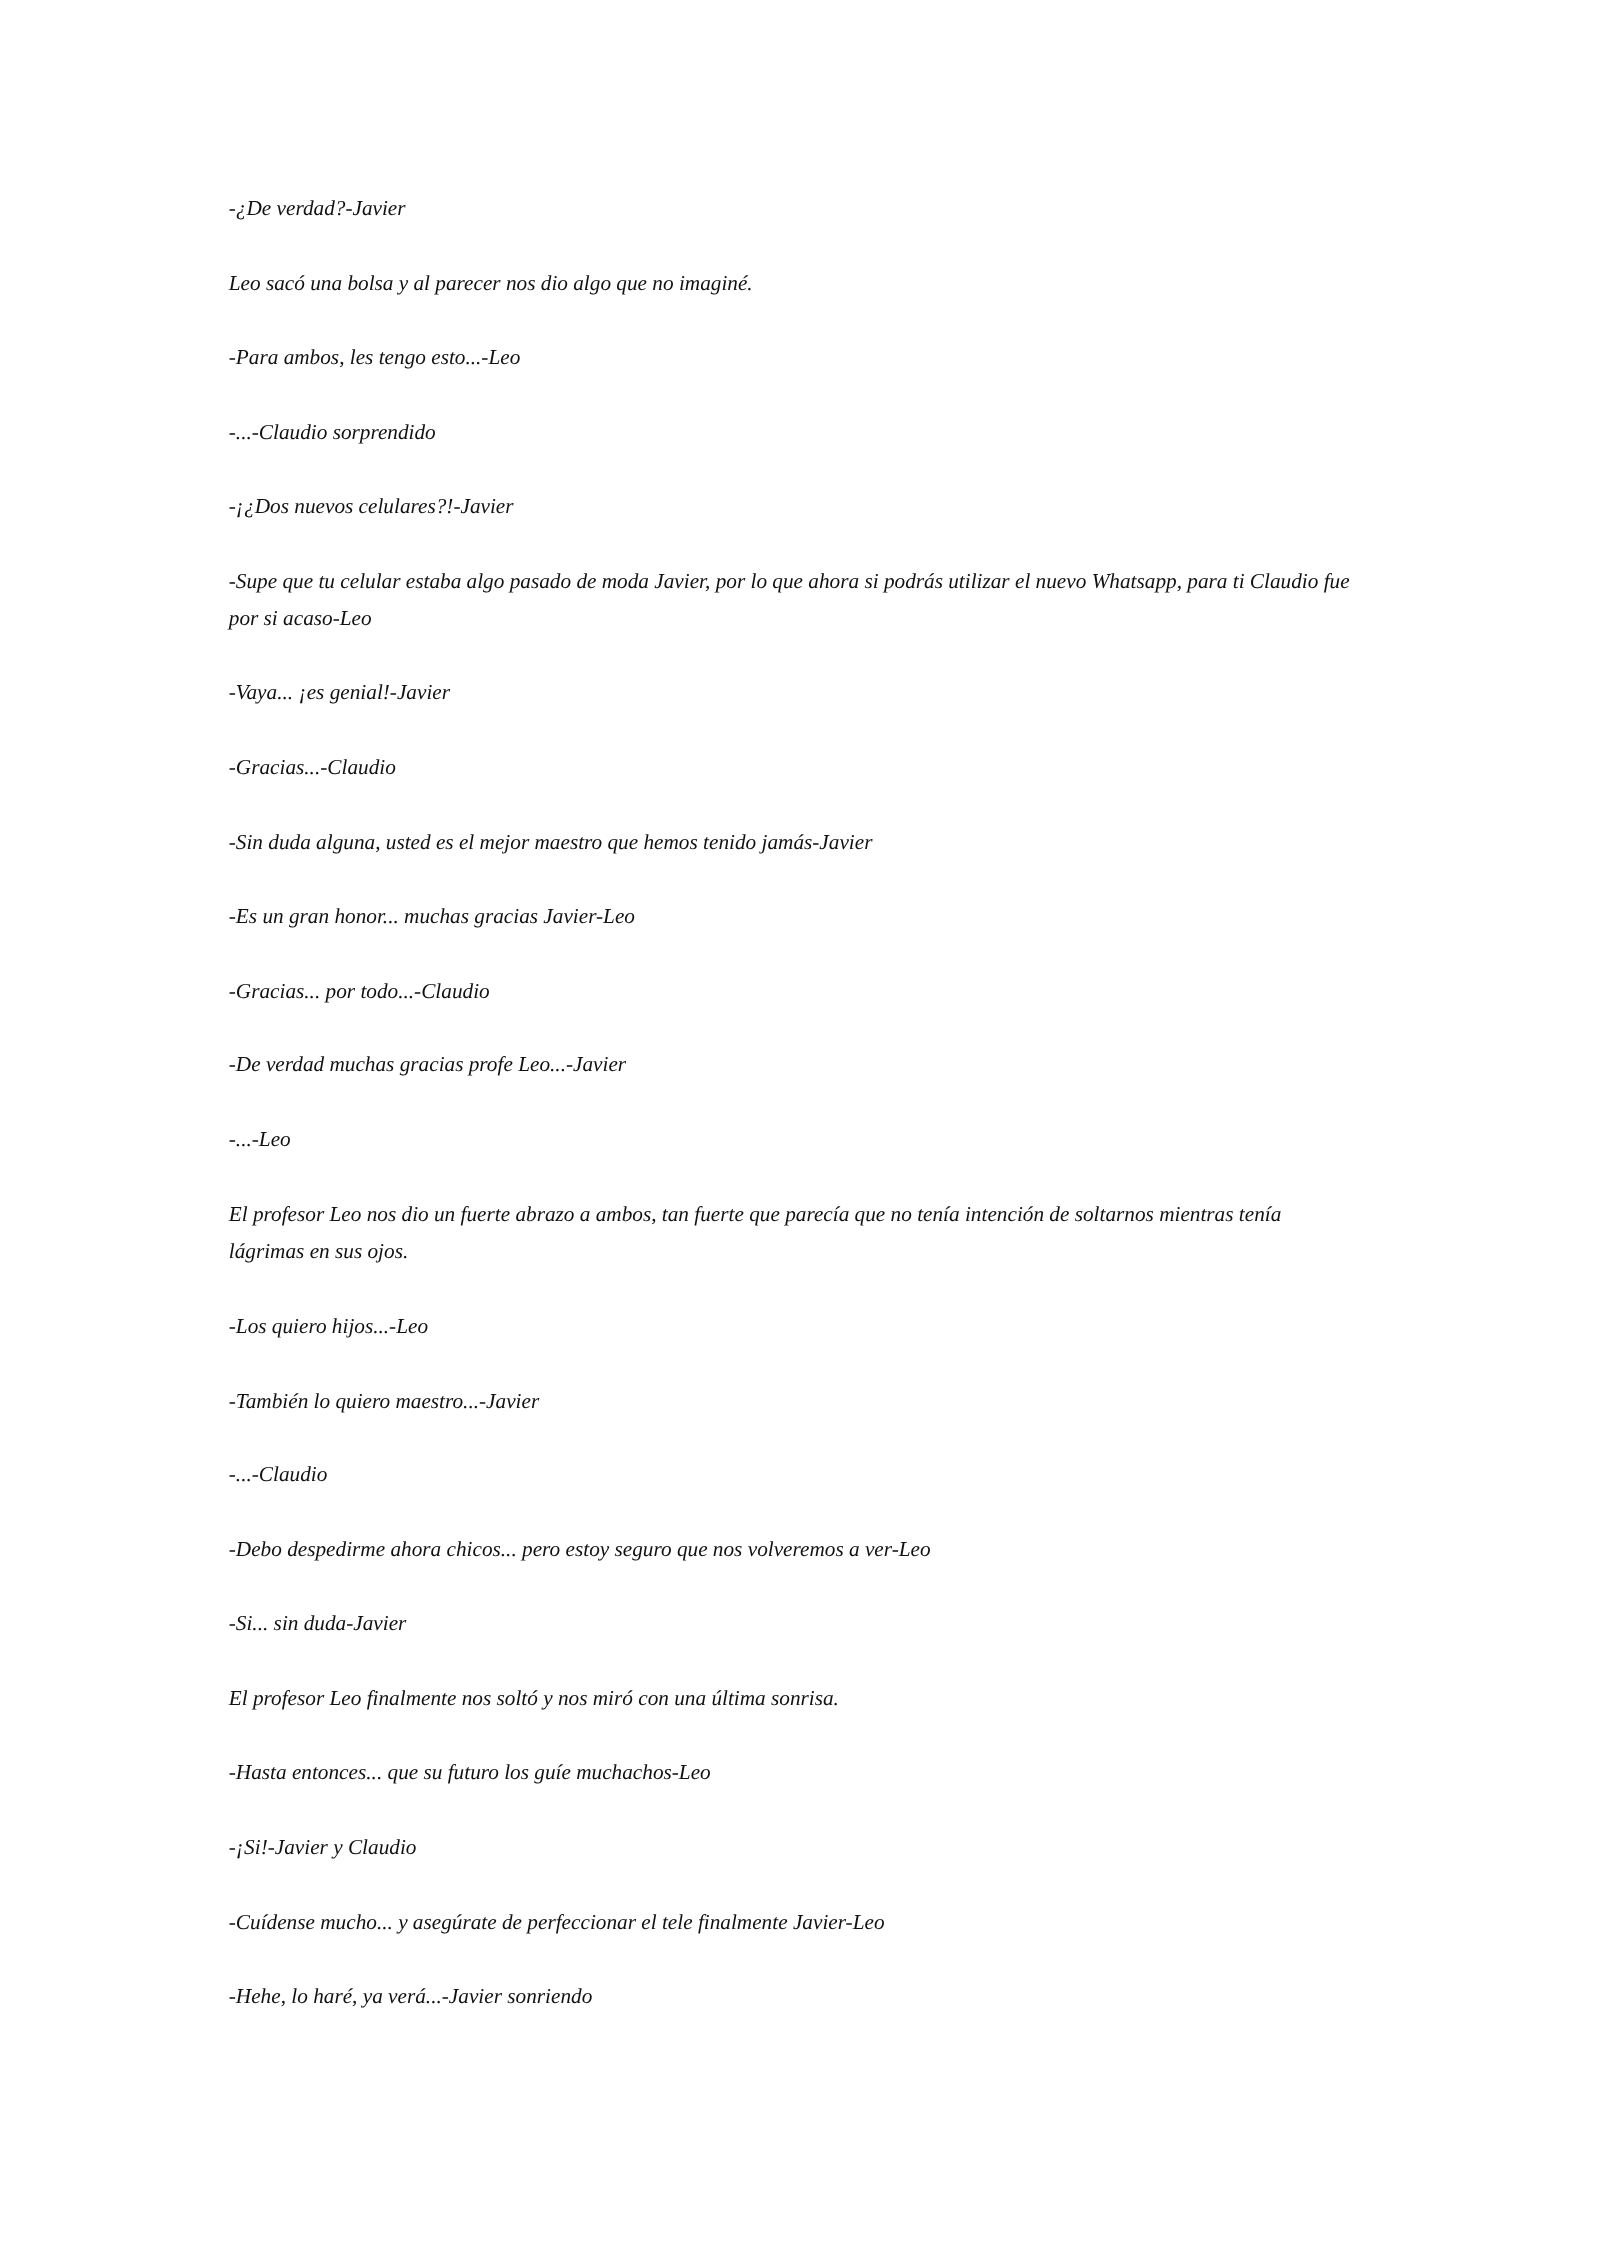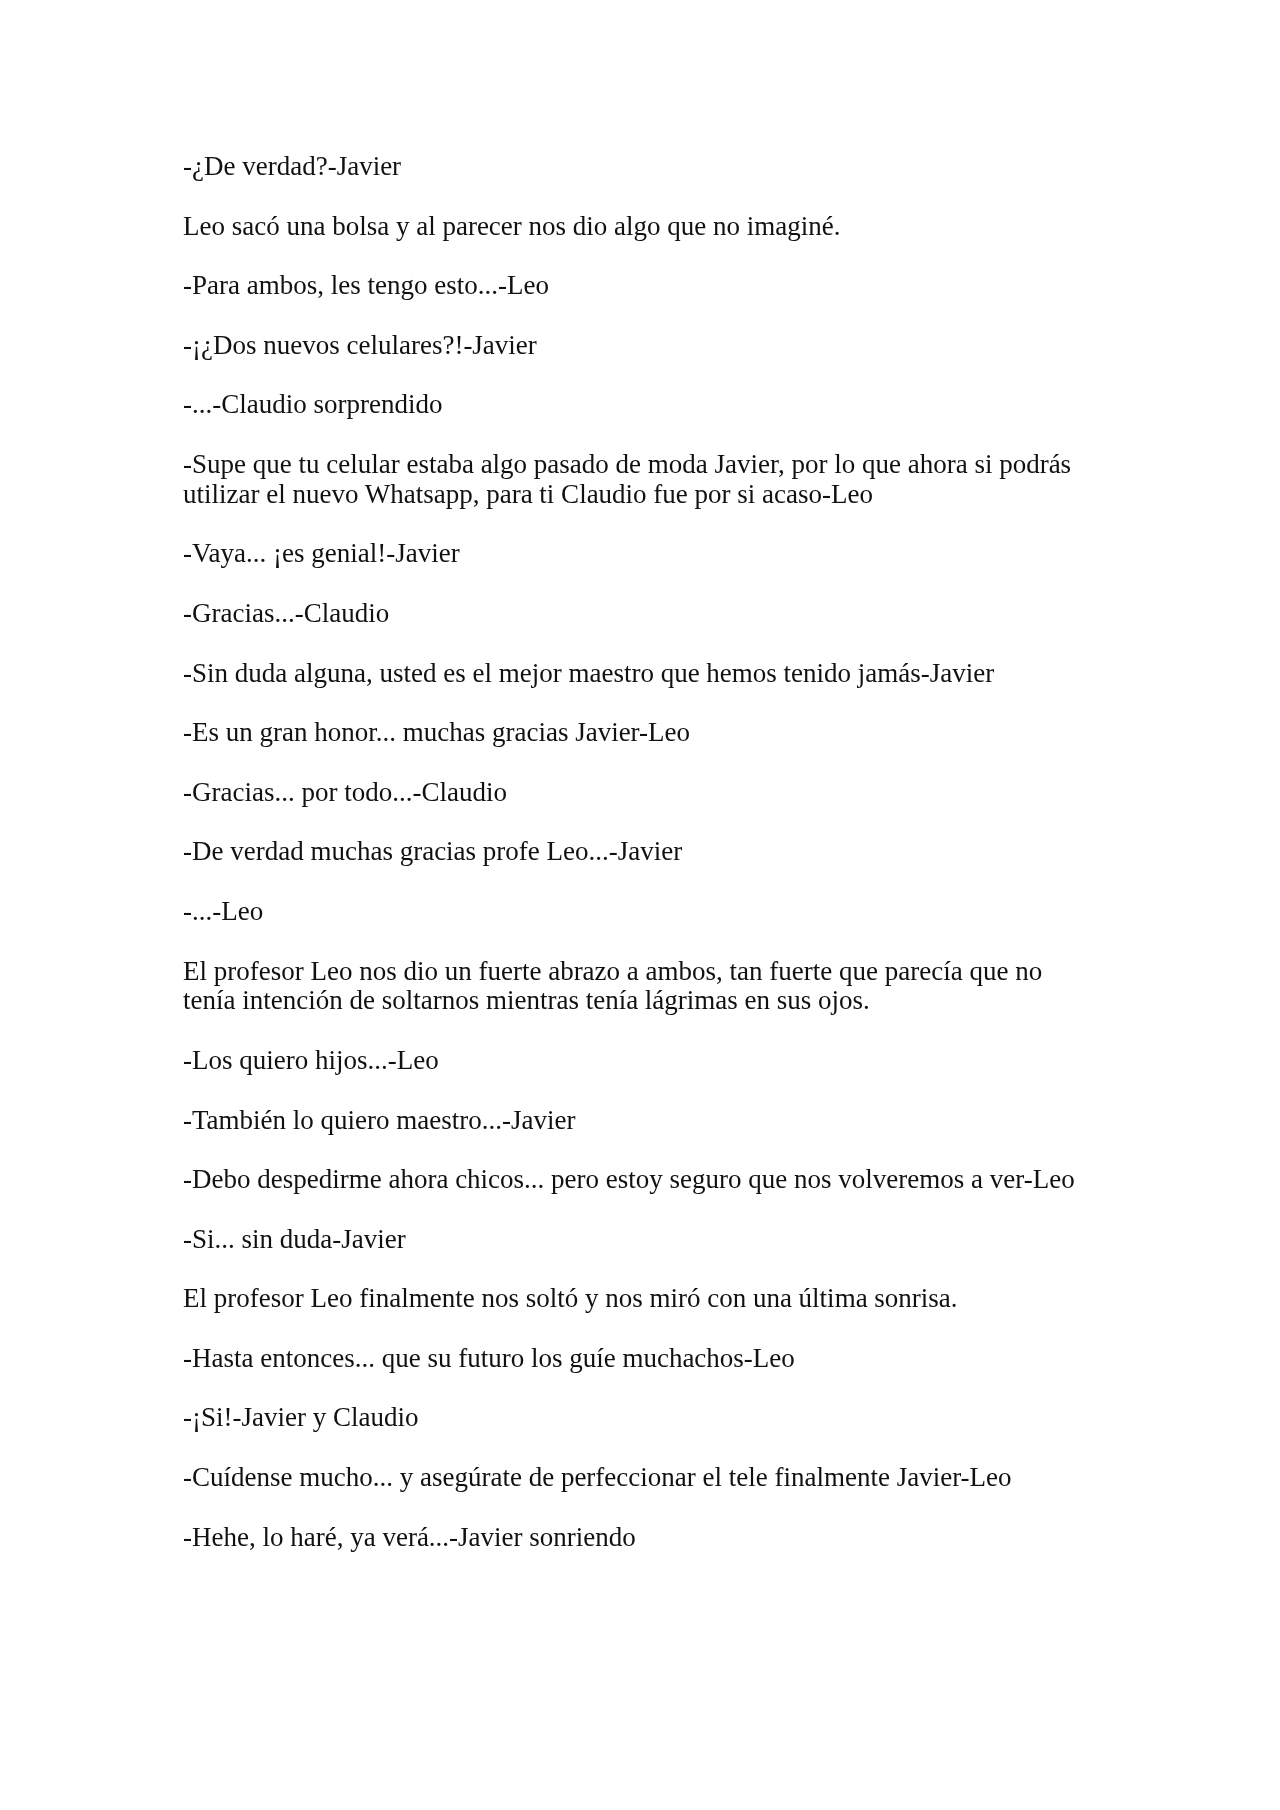--- a/index.html
+++ b/index.html
@@ -20,51 +20,53 @@
       width: 1280px;
       height: 1810px;
       background: #ffffff;
     }
     .content {
       position: absolute;
       left: 183px;
       top: 152px;
       width: 900px;
       font-family: "Liberation Serif", "DejaVu Serif", serif;
-      font-size: 27px;
+      font-size: 17px;
       line-height: 29.8px;
       color: #111111;
+      font-style: italic;
     }
     .para {
       margin: 0 0 29.8px 0;
       padding: 0;
       white-space: normal;
     }
   </style>
 </head>
 <body>
 
 <div class="page">
   <div class="content">
     <p class="para">-¿De verdad?-Javier</p>
     <p class="para">Leo sacó una bolsa y al parecer nos dio algo que no imaginé.</p>
     <p class="para">-Para ambos, les tengo esto...-Leo</p>
+    <p class="para">-...-Claudio sorprendido</p>
     <p class="para">-¡¿Dos nuevos celulares?!-Javier</p>
-    <p class="para">-...-Claudio sorprendido</p>
     <p class="para">-Supe que tu celular estaba algo pasado de moda Javier, por lo que ahora si podrás utilizar el nuevo Whatsapp, para ti Claudio fue por si acaso-Leo</p>
     <p class="para">-Vaya... ¡es genial!-Javier</p>
     <p class="para">-Gracias...-Claudio</p>
     <p class="para">-Sin duda alguna, usted es el mejor maestro que hemos tenido jamás-Javier</p>
     <p class="para">-Es un gran honor... muchas gracias Javier-Leo</p>
     <p class="para">-Gracias... por todo...-Claudio</p>
     <p class="para">-De verdad muchas gracias profe Leo...-Javier</p>
     <p class="para">-...-Leo</p>
     <p class="para">El profesor Leo nos dio un fuerte abrazo a ambos, tan fuerte que parecía que no tenía intención de soltarnos mientras tenía lágrimas en sus ojos.</p>
     <p class="para">-Los quiero hijos...-Leo</p>
     <p class="para">-También lo quiero maestro...-Javier</p>
+    <p class="para">-...-Claudio</p>
     <p class="para">-Debo despedirme ahora chicos... pero estoy seguro que nos volveremos a ver-Leo</p>
     <p class="para">-Si... sin duda-Javier</p>
     <p class="para">El profesor Leo finalmente nos soltó y nos miró con una última sonrisa.</p>
     <p class="para">-Hasta entonces... que su futuro los guíe muchachos-Leo</p>
     <p class="para">-¡Si!-Javier y Claudio</p>
     <p class="para">-Cuídense mucho... y asegúrate de perfeccionar el tele finalmente Javier-Leo</p>
     <p class="para">-Hehe, lo haré, ya verá...-Javier sonriendo</p>
   </div>
 </div>
 

